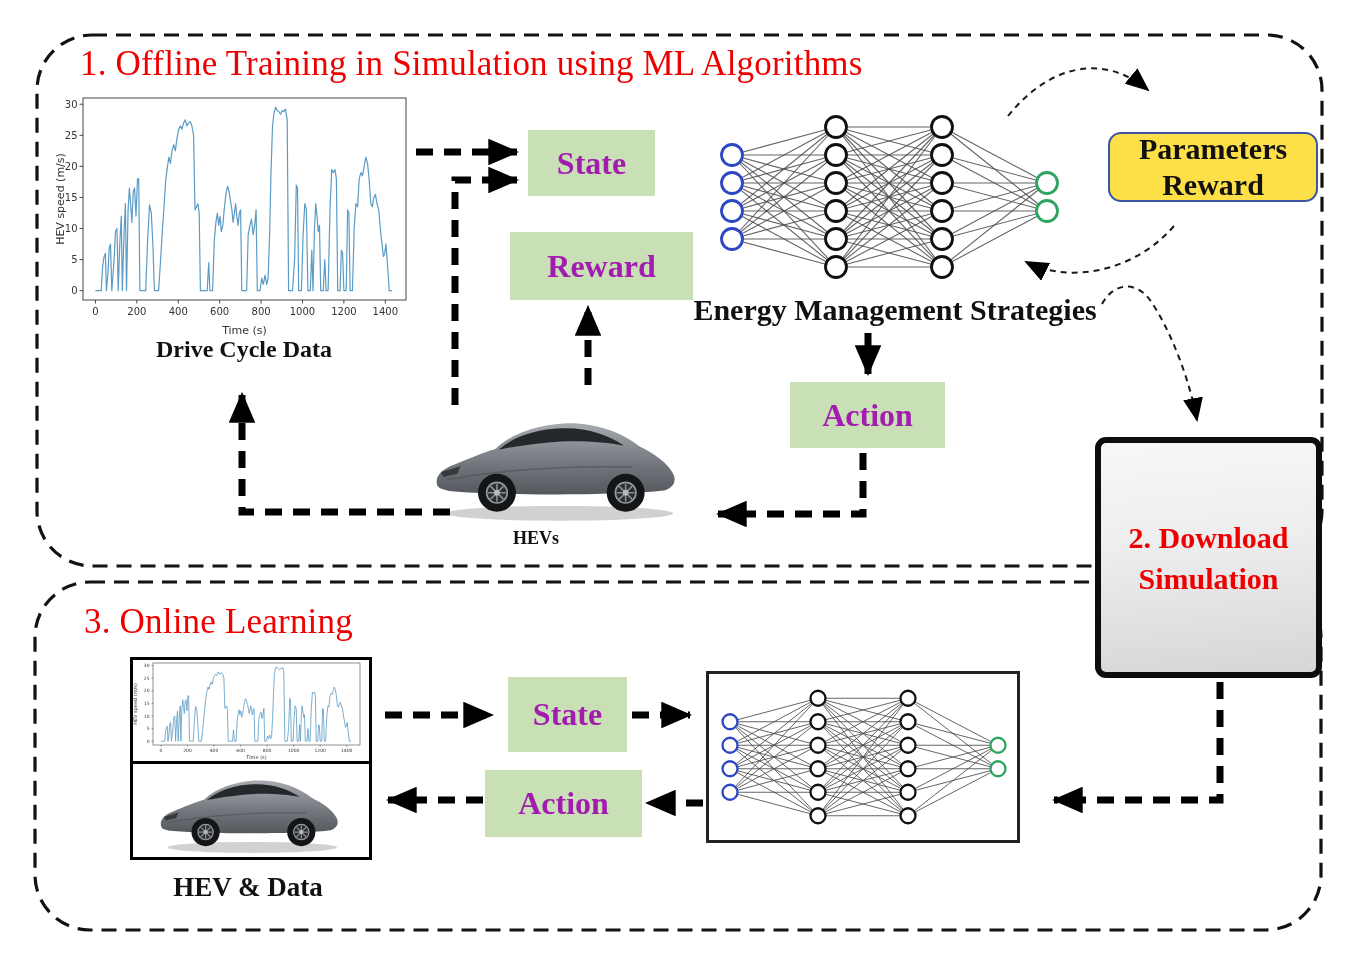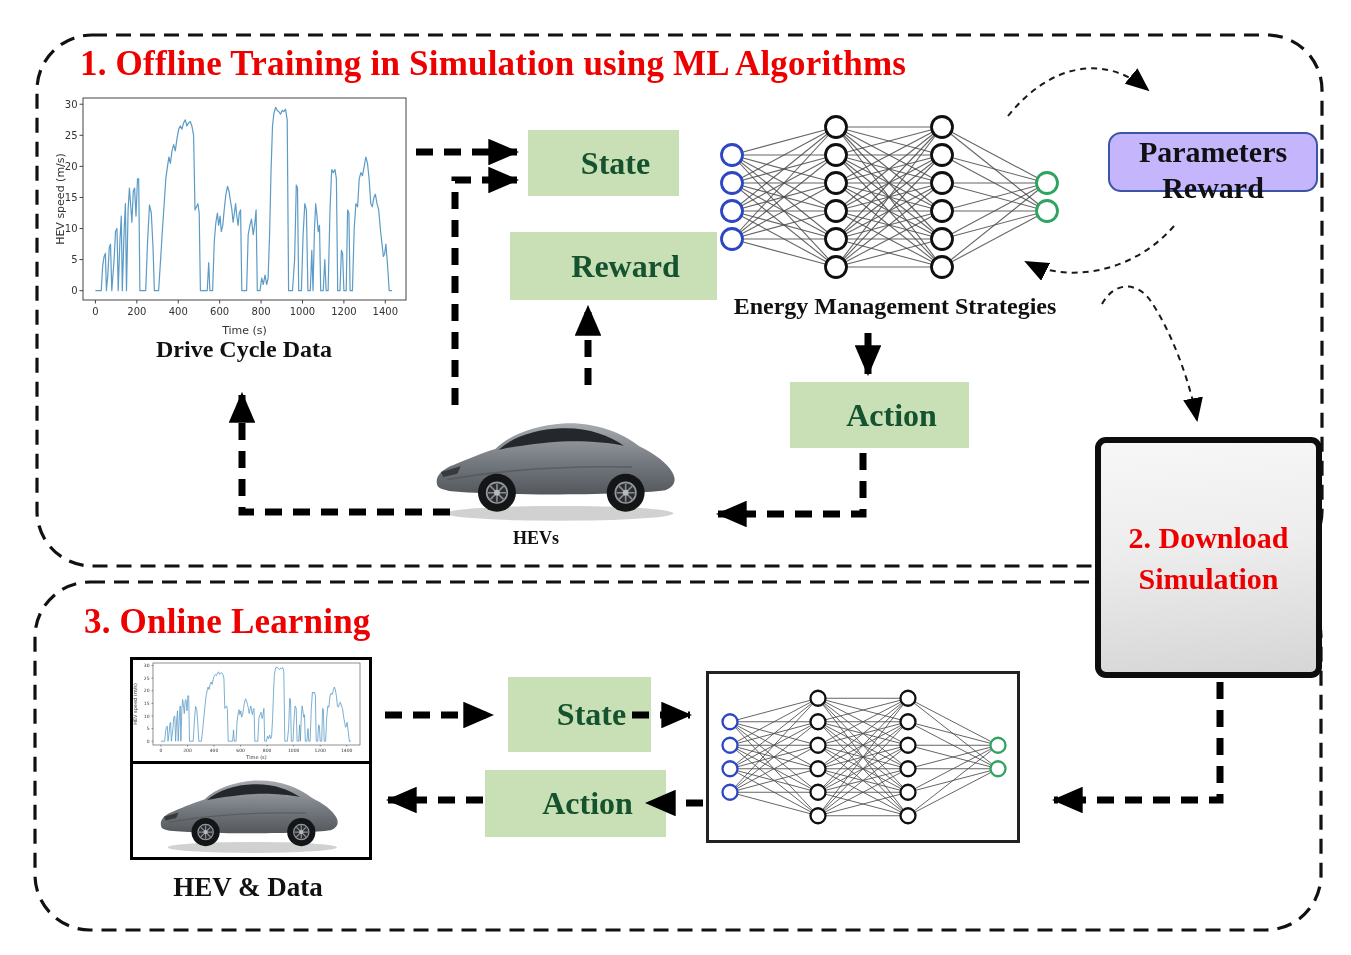--- a/index.html
+++ b/index.html
@@ -1,26 +1,26 @@
 <!DOCTYPE html>
 <html><head>
 <meta charset="utf-8">
 <style>
   html,body{margin:0;padding:0;background:#fff;}
   .canvas{position:relative;width:1351px;height:955px;background:#fff;
           font-family:"Liberation Serif", serif; overflow:hidden;}
   .abs{position:absolute;}
   svg{display:block;}
-  .title{color:var(--red);font-weight:bold;font-size:35px;letter-spacing:.2px;white-space:nowrap;z-index:3;}
+  .title{color:var(--red);font-weight:normal;font-size:35px;letter-spacing:.2px;white-space:nowrap;z-index:3;}
   .gbox{background:var(--green);display:flex;align-items:center;justify-content:center;
-        font-weight:bold;font-size:32px;color:#14532d;z-index:3;padding-left:24px;}
+        font-weight:bold;font-size:32px;color:#a21caf;z-index:3;}
   .caption{font-weight:bold;color:#111;white-space:nowrap;transform:translateX(-50%);z-index:3;}
-  #params-box{left:1108px;top:132px;width:210px;height:60px;box-sizing:border-box;
-        border:2.5px solid var(--pblue);border-radius:13px;background:#c4b5fd;z-index:4;
-        display:flex;flex-direction:column;align-items:center;justify-content:space-between;
+  #params-box{left:1108px;top:132px;width:210px;height:70px;box-sizing:border-box;
+        border:2.5px solid var(--pblue);border-radius:13px;background:#fde047;z-index:4;
+        display:flex;flex-direction:column;align-items:center;justify-content:center;
         font-weight:bold;font-size:30px;line-height:36px;color:#111;}
   #download-box{left:1095px;top:437px;width:227px;height:241px;box-sizing:border-box;
         border:6px solid #0d0d0d;border-radius:11px;z-index:4;
         background:linear-gradient(175deg,#f7f7f7 0%,#ededed 45%,#d6d6d6 100%);
         display:flex;flex-direction:column;align-items:center;justify-content:center;
         font-weight:bold;font-size:30px;line-height:41px;color:var(--red);}
   #hevdata-box{left:130px;top:657px;width:242px;height:203px;box-sizing:border-box;
         border:3px solid #000;background:#fff;z-index:2;}
   #hevdata-divider{left:130px;top:761px;width:242px;height:3px;background:#000;z-index:2;}
   #tn-box{left:706px;top:671px;width:314px;height:172px;box-sizing:border-box;
@@ -194,21 +194,21 @@
       <circle cx="136" cy="167" r="10.5" fill="#fff" stroke="#101010" stroke-width="2.8"></circle>
       <circle cx="242" cy="27" r="10.5" fill="#fff" stroke="#101010" stroke-width="2.8"></circle>
       <circle cx="242" cy="55" r="10.5" fill="#fff" stroke="#101010" stroke-width="2.8"></circle>
       <circle cx="242" cy="83" r="10.5" fill="#fff" stroke="#101010" stroke-width="2.8"></circle>
       <circle cx="242" cy="111" r="10.5" fill="#fff" stroke="#101010" stroke-width="2.8"></circle>
       <circle cx="242" cy="139" r="10.5" fill="#fff" stroke="#101010" stroke-width="2.8"></circle>
       <circle cx="242" cy="167" r="10.5" fill="#fff" stroke="#101010" stroke-width="2.8"></circle>
       <circle cx="347" cy="83" r="10.5" fill="#fff" stroke="#2fa360" stroke-width="2.8"></circle>
       <circle cx="347" cy="111" r="10.5" fill="#fff" stroke="#2fa360" stroke-width="2.8"></circle>
     </svg>
-  <div class="abs caption" style="left:895px;top:293px;font-size:24px">Energy Management Strategies</div>
+  <div class="abs caption" style="left:895px;top:293px;font-size:30px">Energy Management Strategies</div>
 
   <div id="params-box" class="abs">
     <span>Parameters</span>
     <span>Reward</span>
   </div>
 
   <div class="abs gbox" style="left:790px;top:382px;width:155px;height:66px">
       <span>Action</span>
     </div>
 

